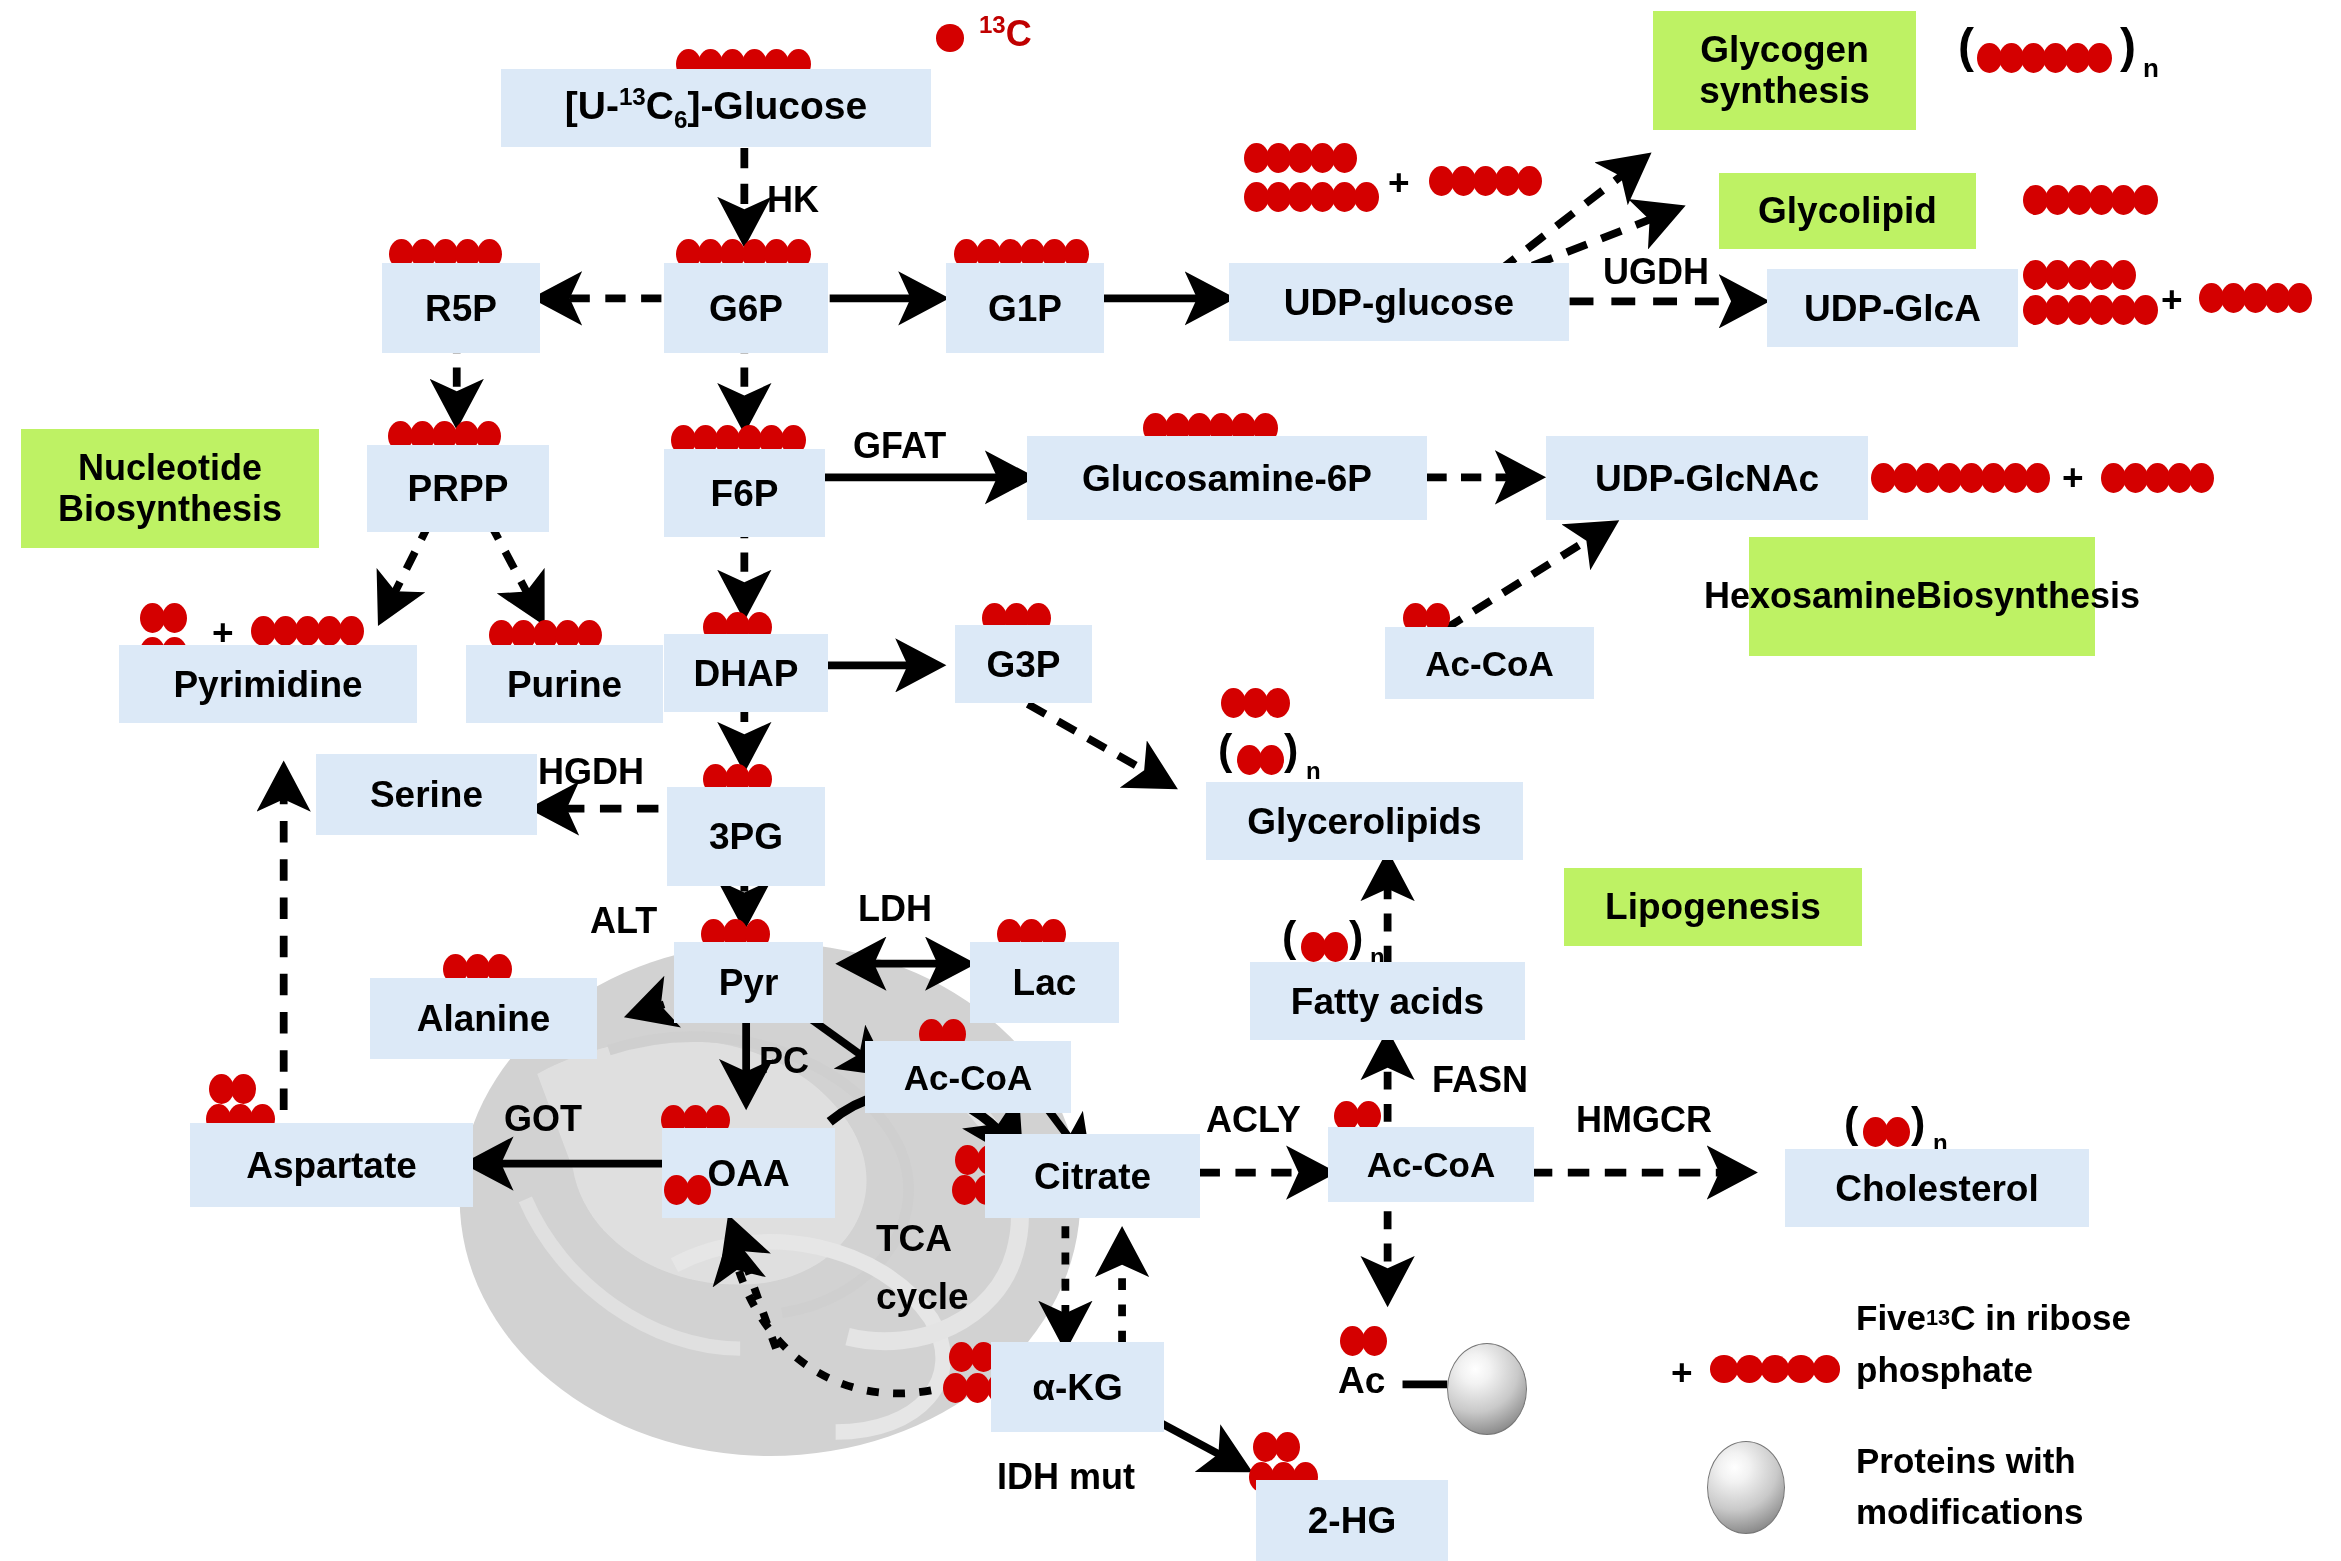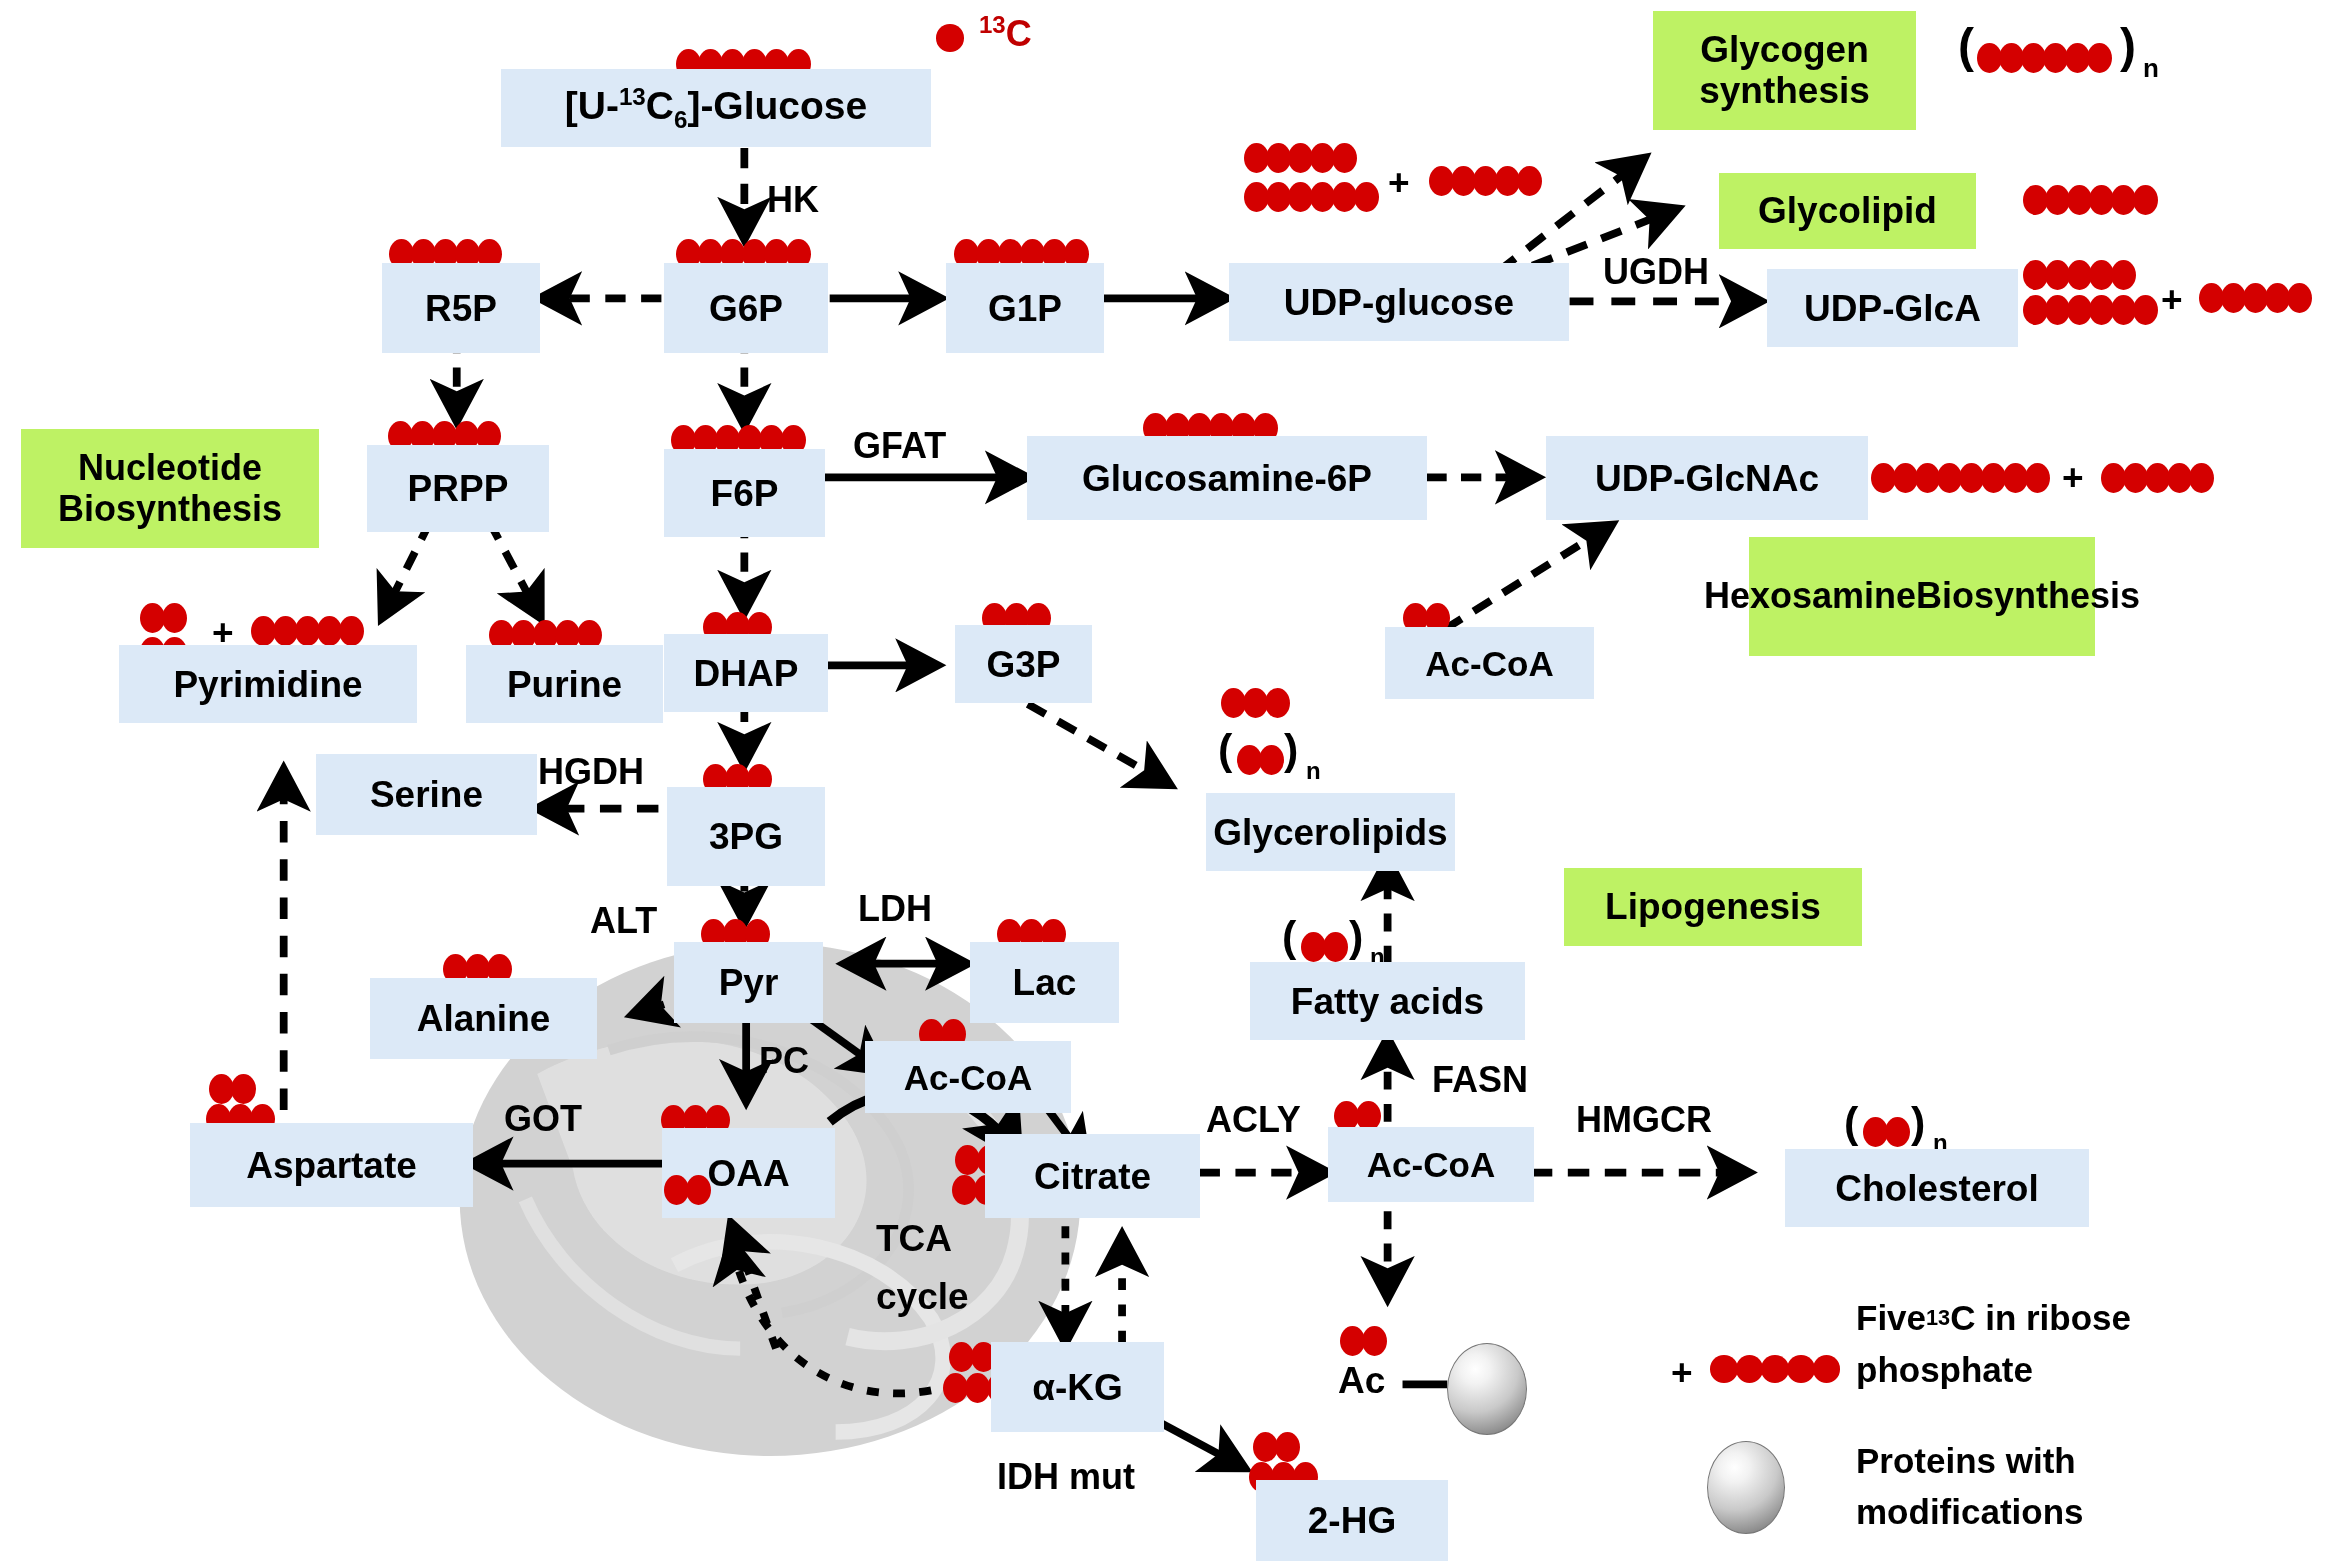--- a/index.html
+++ b/index.html
@@ -428,21 +428,21 @@
       <span class="d"></span>
       <span class="d"></span>
   </div>
   <div class="paren" style="left:1218px;top:725px;font-size:43px;">(</div>
   <div class="dots" style="left:1237px;top:745px;">
     <span class="d"></span>
       <span class="d"></span>
   </div>
   <div class="paren" style="left:1284px;top:725px;font-size:43px;">)</div>
   <div class="paren" style="left:1306px;top:757px;font-size:24px;"><span>n</span></div>
-  <div class="box" style="left:1206px;top:782px;width:249px;height:78px;font-size:37px;margin-top:11px;">
+  <div class="box" style="left:1206px;top:782px;width:317px;height:78px;font-size:37px;">
     <span>Glycerolipids</span>
   </div>
 
   <div class="gbox" style="left:1564px;top:868px;width:298px;height:78px;font-size:37px;">
     <span>Lipogenesis</span>
   </div>
 
   <div class="plain" style="left:514px;top:751px;font-size:36px;">
       <span>PHGDH</span>
     </div>

